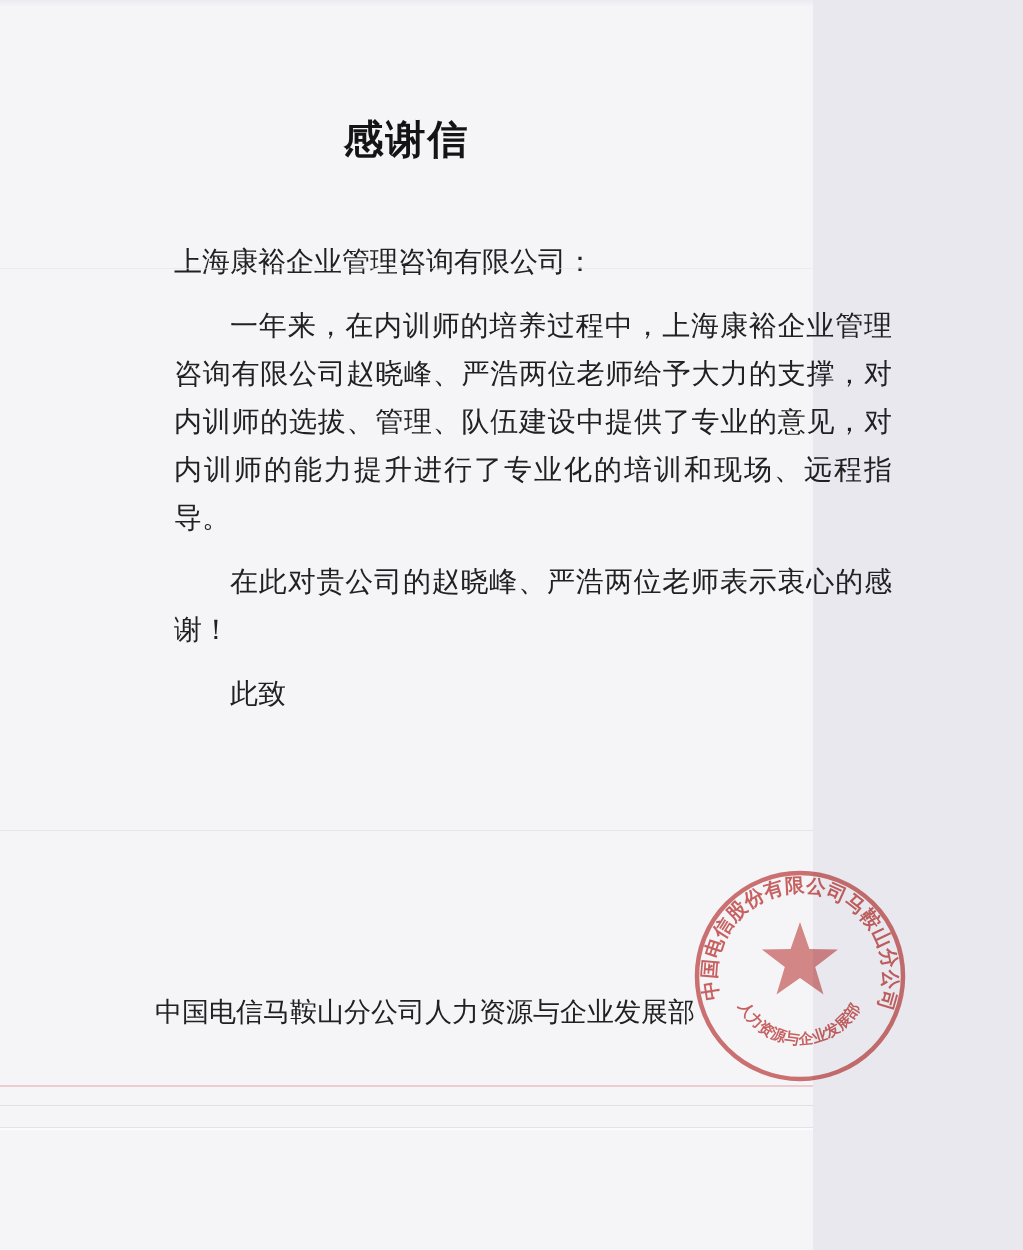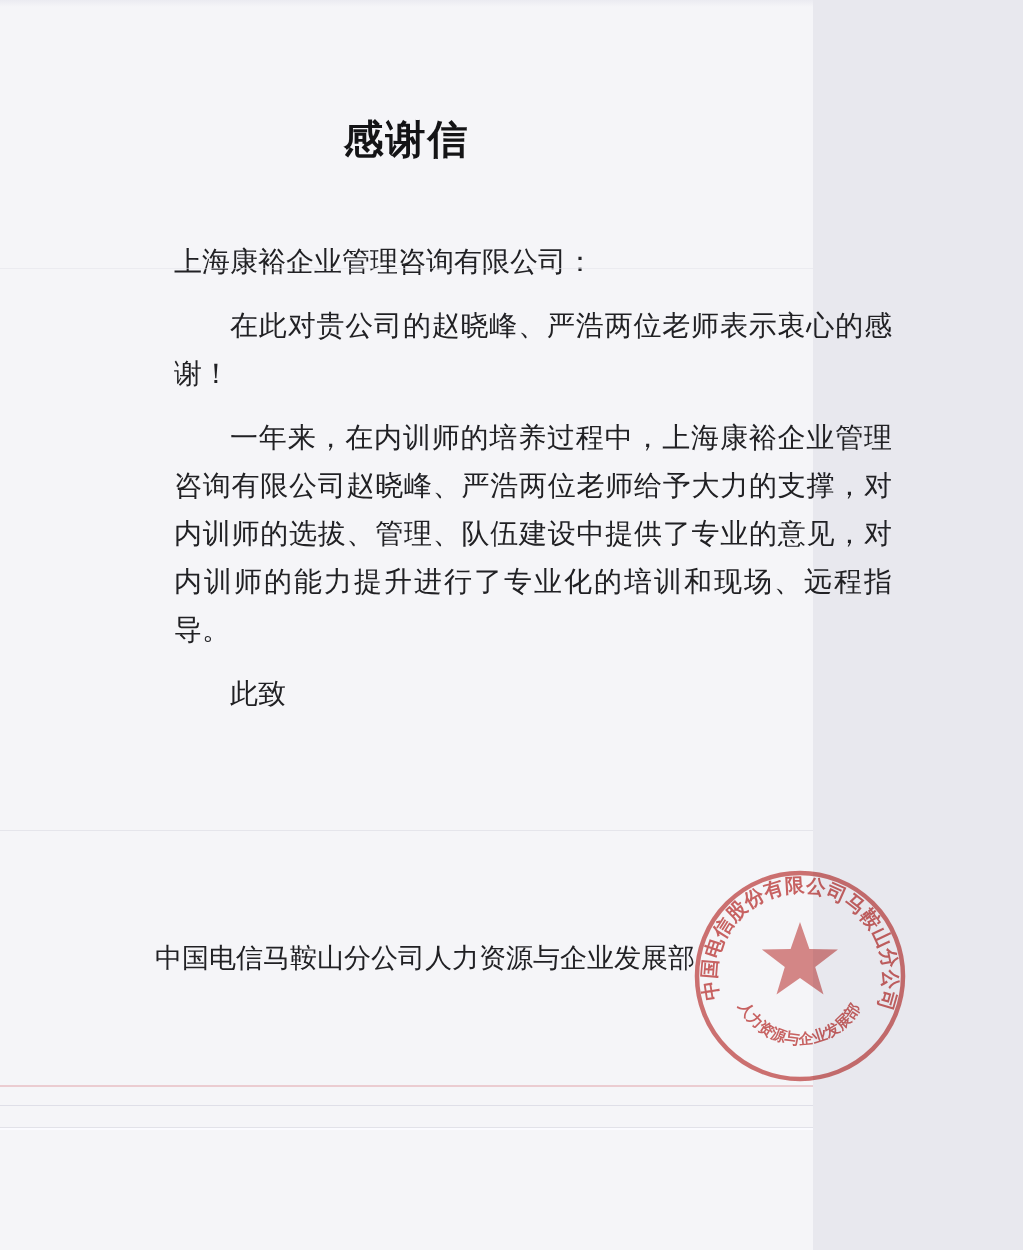--- a/index.html
+++ b/index.html
@@ -40,21 +40,21 @@
     text-align: justify;
     color: #212124;
   }
   .body-text p { margin: 16px; }
   .salutation { text-indent: 0; }
   .para { text-indent: 2em; }
   .closing-cizhi { text-indent: 2em; }
   .closing-jingli { text-indent: 0; }
   .signature {
     position: absolute;
-    top: 942px;
+    top: 996px;
     right: 118px;
     font-size: 27px;
     line-height: 32px;
     color: #212124;
     z-index: 2;
   }
   .date {
     position: absolute;
     top: 1012px;
     right: 133px;
@@ -101,22 +101,22 @@
 </style>
 </head>
 <body>
 
 <div class="page">
 
   <h1 class="title">感谢信</h1>
 
   <div class="body-text">
     <p class="salutation">上海康裕企业管理咨询有限公司：</p>
+    <p class="para">一年来，在内训师的培养过程中，上海康裕企业管理咨询有限公司赵晓峰、严浩两位老师给予大力的支撑，对内训师的选拔、管理、队伍建设中提供了专业的意见，对内训师的能力提升进行了专业化的培训和现场、远程指导。</p>
     <p class="para">在此对贵公司的赵晓峰、严浩两位老师表示衷心的感谢！</p>
-    <p class="para">一年来，在内训师的培养过程中，上海康裕企业管理咨询有限公司赵晓峰、严浩两位老师给予大力的支撑，对内训师的选拔、管理、队伍建设中提供了专业的意见，对内训师的能力提升进行了专业化的培训和现场、远程指导。</p>
     <p class="closing-cizhi">此致</p>
   </div>
 
   <div class="signature">中国电信马鞍山分公司人力资源与企业发展部</div>
 
 
   <div class="stamp">
     <svg viewBox="0 0 220 220" width="220" height="220">
       <defs>
         <path id="arcTop" d="M 29.7 134.6 A 84 84 0 1 1 190.3 134.6" fill="none"></path>

